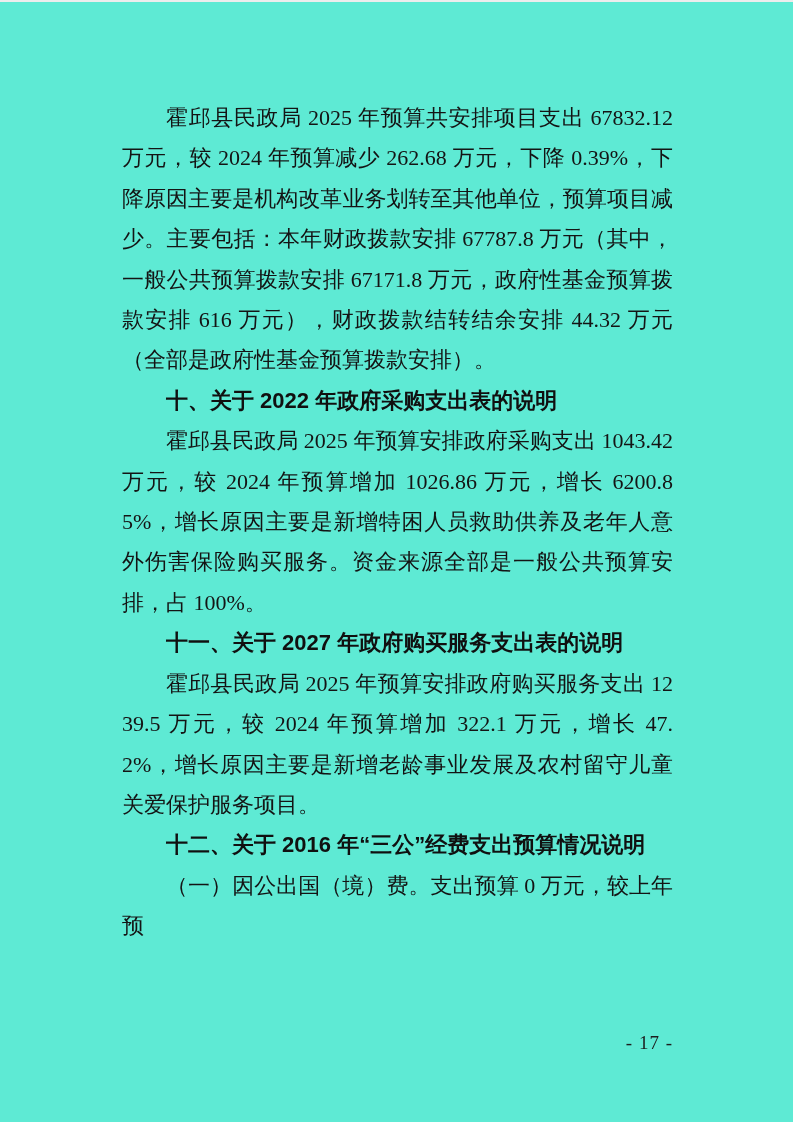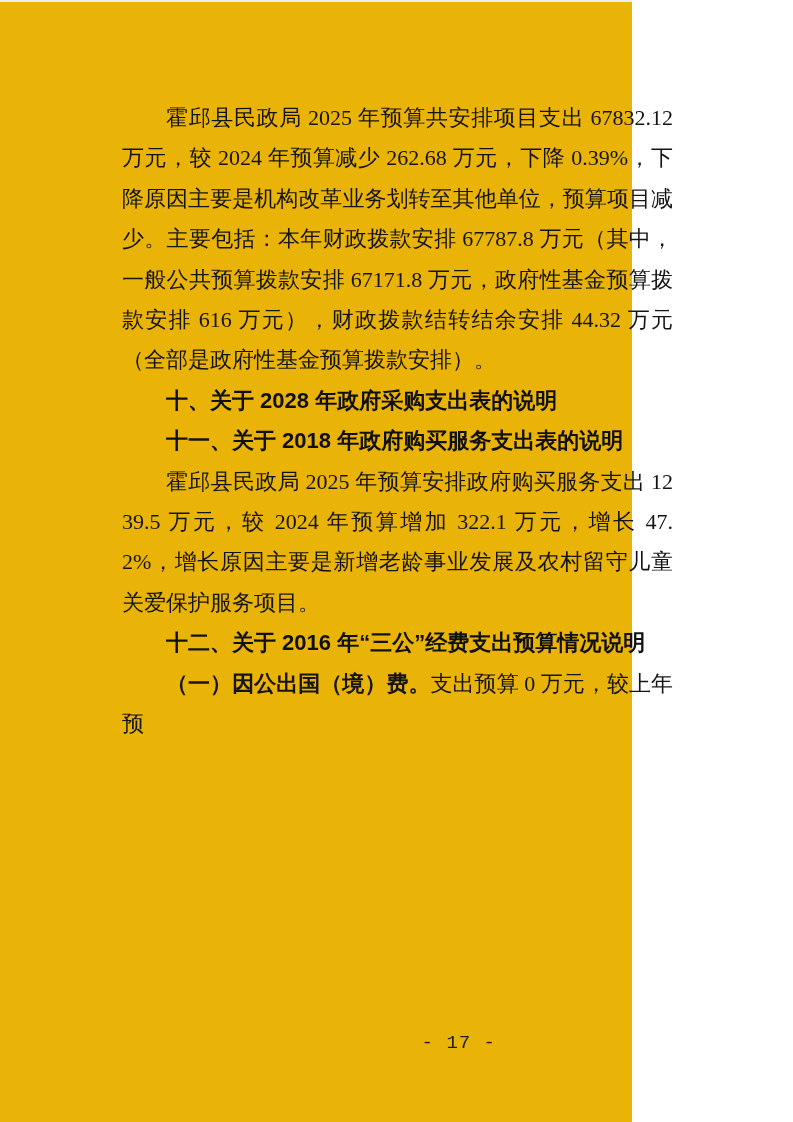--- a/index.html
+++ b/index.html
@@ -12,24 +12,24 @@
     background: #ffffff;
     position: relative;
     overflow: hidden;
     font-family: "Liberation Serif", "DejaVu Serif", serif;
     color: #141414;
   }
   .page {
     position: absolute;
     top: 0;
     left: 0;
-    width: 632px;
+    width: 793px;
     height: 1122px;
     box-sizing: border-box;
-    background: #eab308;
+    background: #5eead4;
     border-top: 2px solid #ededed;
     padding: 96px 51px 0 122px;
   }
   .content {
     width: 551px;
   }
   .body-para {
     margin: 0;
     font-size: 22px;
     line-height: 40.4px;
@@ -43,46 +43,47 @@
     font-size: 22px;
     line-height: 40.4px;
     font-family: "Liberation Sans", "DejaVu Sans", sans-serif;
     font-weight: 700;
     text-align: left;
     text-indent: 2em;
     color: #101010;
   }
   .lead {
     font-family: "Liberation Sans", "DejaVu Sans", sans-serif;
-    font-weight: 700;
+    font-weight: 400;
   }
   .page-footer {
     position: absolute;
     top: 1028px;
-    right: 136px;
+    right: 120px;
     font-size: 19px;
     line-height: 26px;
     letter-spacing: 1px;
     color: #1d1d1d;
-    font-family: Liberation Mono, monospace;
+    font-family: Liberation Serif, serif;
     text-align: center;
   }
 </style>
 </head>
 <body>
 
 <div class="page">
   <div class="content">
 
     <p class="body-para">霍邱县民政局 2025 年预算共安排项目支出 67832.12 万元，较 2024 年预算减少 262.68 万元，下降 0.39%，下降原因主要是机构改革业务划转至其他单位，预算项目减少。主要包括：本年财政拨款安排 67787.8 万元（其中，一般公共预算拨款安排 67171.8 万元，政府性基金预算拨款安排 616 万元），财政拨款结转结余安排 44.32 万元（全部是政府性基金预算拨款安排）。</p>
 
-    <h2 class="heading">十、关于 2028 年政府采购支出表的说明</h2>
+    <h2 class="heading">十、关于 2022 年政府采购支出表的说明</h2>
 
+    <p class="body-para">霍邱县民政局 2025 年预算安排政府采购支出 1043.42 万元，较 2024 年预算增加 1026.86 万元，增长 6200.85%，增长原因主要是新增特困人员救助供养及老年人意外伤害保险购买服务。资金来源全部是一般公共预算安排，占 100%。</p>
 
-    <h2 class="heading">十一、关于 2018 年政府购买服务支出表的说明</h2>
+    <h2 class="heading">十一、关于 2027 年政府购买服务支出表的说明</h2>
 
     <p class="body-para">霍邱县民政局 2025 年预算安排政府购买服务支出 1239.5 万元，较 2024 年预算增加 322.1 万元，增长 47.2%，增长原因主要是新增老龄事业发展及农村留守儿童关爱保护服务项目。</p>
 
     <h2 class="heading">十二、关于 2016 年“三公”经费支出预算情况说明</h2>
 
 
     <p class="body-para"><strong class="lead">（一）因公出国（境）费。</strong><span>支出预算 0 万元，较上年预</span></p>
 
   </div>
 

